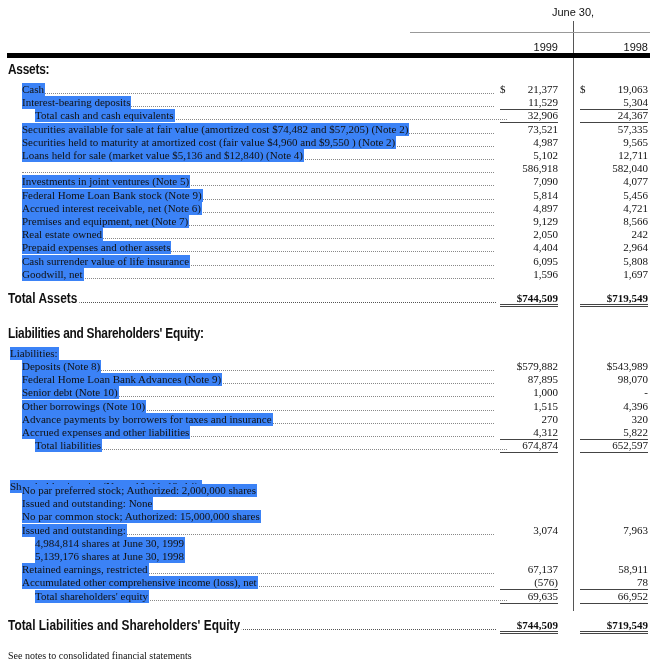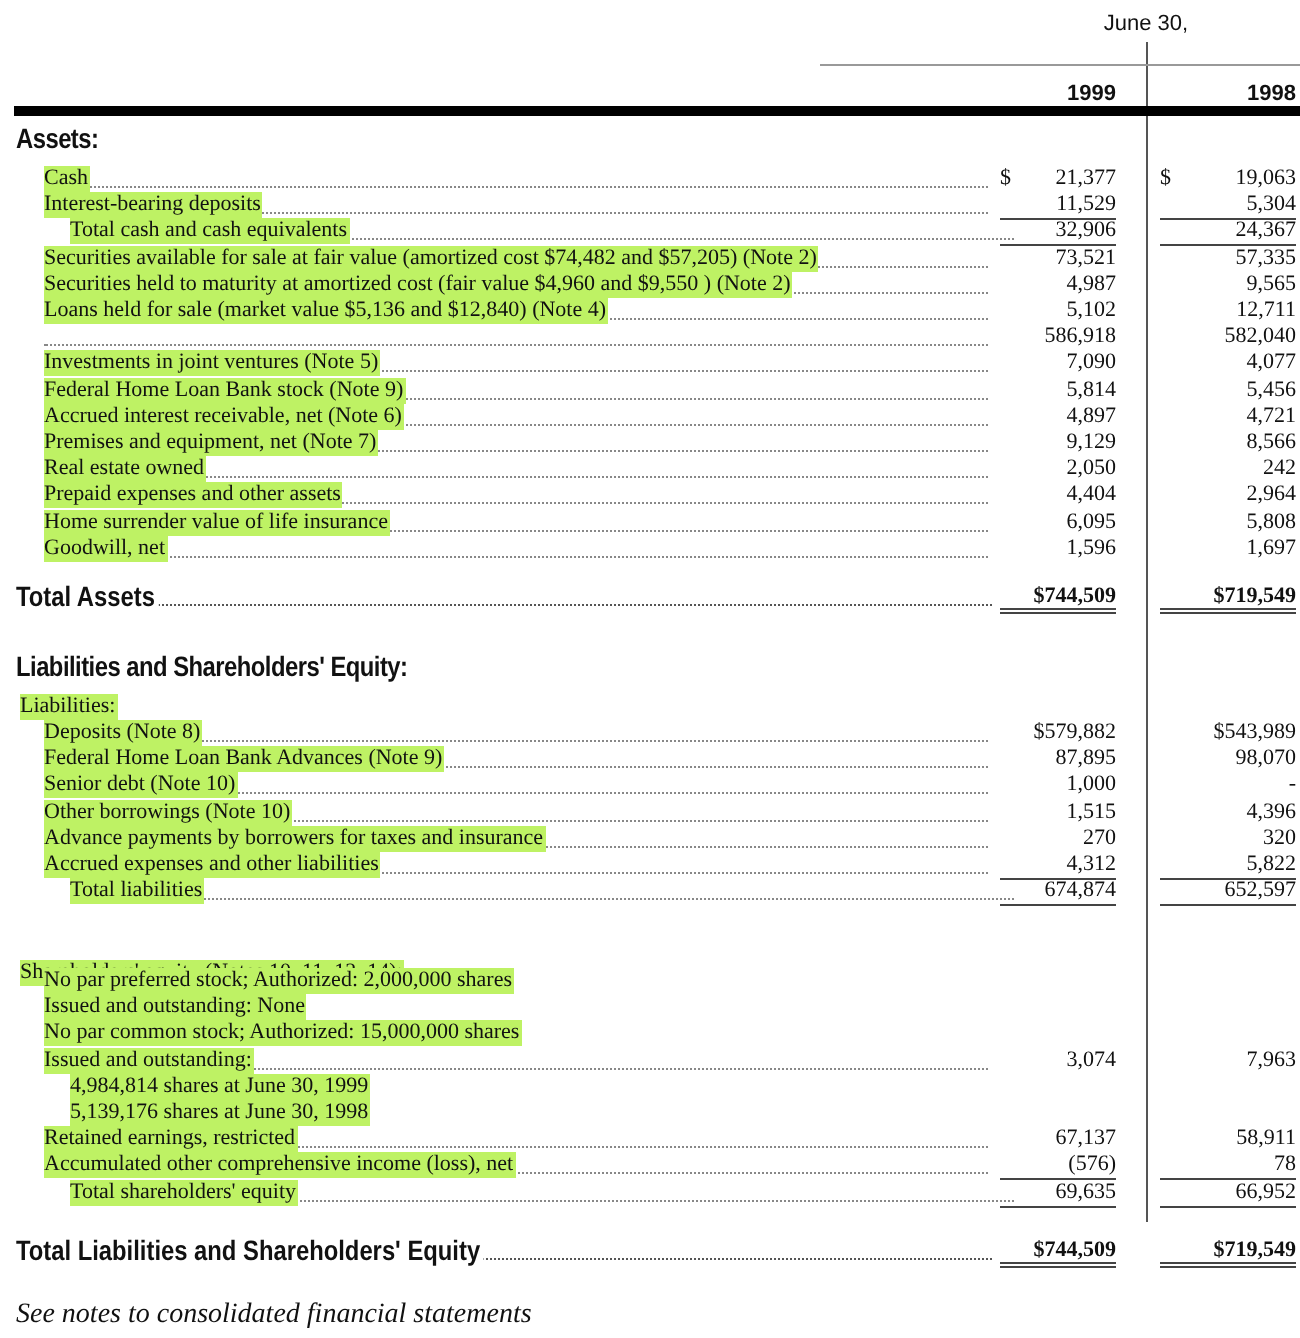--- a/index.html
+++ b/index.html
@@ -4,46 +4,46 @@
 <style>
   html, body { margin: 0; padding: 0; background: #ffffff; }
   body { width: 650px; height: 669px; position: relative; overflow: hidden; color: #111; }
   .page { position: absolute; left: 0; top: 0; width: 650px; height: 577px; }
   .hdr { font-family: "Liberation Sans", sans-serif; font-stretch: condensed; }
   .serif { font-family: "Liberation Serif", serif; }
 
   .june { position: absolute; top: 6px; left: 548px; width: 50px; text-align: center; font-size: 11px; }
   .vline { position: absolute; left: 573px; top: 21px; width: 1px; height: 590px; background: #555; }
   .hgray { position: absolute; left: 410px; top: 32px; width: 240px; height: 1px; background: #999; }
-  .yr { position: absolute; top: 41px; font-size: 11px; font-weight: bold; }
+  .yr { position: absolute; top: 41px; font-size: 11px; }
   .yr1999 { left: 514px; width: 44px; text-align: right; }
   .yr1998 { left: 610px; width: 38px; text-align: right; }
   .thick { position: absolute; left: 7px; top: 53px; width: 643px; height: 5px; background: #000; }
 
   .section-title { position: absolute; left: 8px; font-size: 14px; font-weight: bold; letter-spacing: -0.3px; transform: scaleX(0.85); transform-origin: left; white-space: nowrap; }
 
   .row { position: absolute; left: 0; width: 650px; height: 13px; font-size: 11px; line-height: 13px; }
-  .row .label { position: absolute; left: 22px; white-space: nowrap; background: #bef264; padding-right: 1px; z-index: 2; text-align: right; }
+  .row .label { position: absolute; left: 22px; white-space: nowrap; background: #3b82f6; padding-right: 1px; z-index: 2; text-align: right; }
   .row.ind1 .label { left: 35px; }
   .row.lvl0 .label { left: 10px; }
   .row .leader { position: absolute; left: 22px; width: 472px; top: 10px; border-bottom: 1px dotted #888; z-index: 1; }
   .row .v1 { position: absolute; left: 500px; width: 58px; text-align: right; white-space: nowrap; }
   .row .v2 { position: absolute; left: 580px; width: 68px; text-align: right; white-space: nowrap; }
   .row .v1.dol, .row .v2.dol { text-align: left; }
   .row .v1.dol span.n, .row .v2.dol span.n { float: right; }
   .ul { border-bottom: 1px solid #444; }
   .dbl { border-bottom: 3px double #444; }
 
   .total-row { position: absolute; left: 0; width: 650px; height: 16px; }
   .total-row .label { position: absolute; left: 8px; font-size: 14px; font-weight: bold; white-space: nowrap; background: #fff; transform: scaleX(0.85); transform-origin: left; z-index: 2; padding-right: 2px; }
   .total-row .leader { position: absolute; left: 8px; width: 488px; top: 12px; border-bottom: 1px dotted #555; z-index: 1; }
   .total-row .v1 { position: absolute; left: 500px; width: 58px; text-align: right; font-size: 11px; font-weight: bold; top: 2px; }
   .total-row .v2 { position: absolute; left: 580px; width: 68px; text-align: right; font-size: 11px; font-weight: bold; top: 2px; }
 
-  .footnote { position: absolute; left: 8px; top: 650px; font-size: 14px; font-style: italic; }
+  .footnote { position: absolute; left: 8px; top: 650px; font-size: 10px; }
 </style>
 </head>
 <body>
 
 <div class="page">
 
   <div class="june hdr">June 30,</div>
   <div class="vline"></div>
   <div class="hgray"></div>
   <div class="yr yr1999 hdr">1999</div>
@@ -124,21 +124,21 @@
         <span class="v1">2,050</span>
         <span class="v2">242</span>
       </div>
       <div class="row serif " style="top: 241.4px;">
         <span class="label">Prepaid expenses and other assets</span>
         <span class="leader"></span>
         <span class="v1">4,404</span>
         <span class="v2">2,964</span>
       </div>
       <div class="row serif " style="top: 254.6px;">
-        <span class="label">Home surrender value of life insurance</span>
+        <span class="label">Cash surrender value of life insurance</span>
         <span class="leader"></span>
         <span class="v1">6,095</span>
         <span class="v2">5,808</span>
       </div>
       <div class="row serif " style="top: 267.8px;">
         <span class="label">Goodwill, net</span>
         <span class="leader"></span>
         <span class="v1">1,596</span>
         <span class="v2">1,697</span>
       </div>

